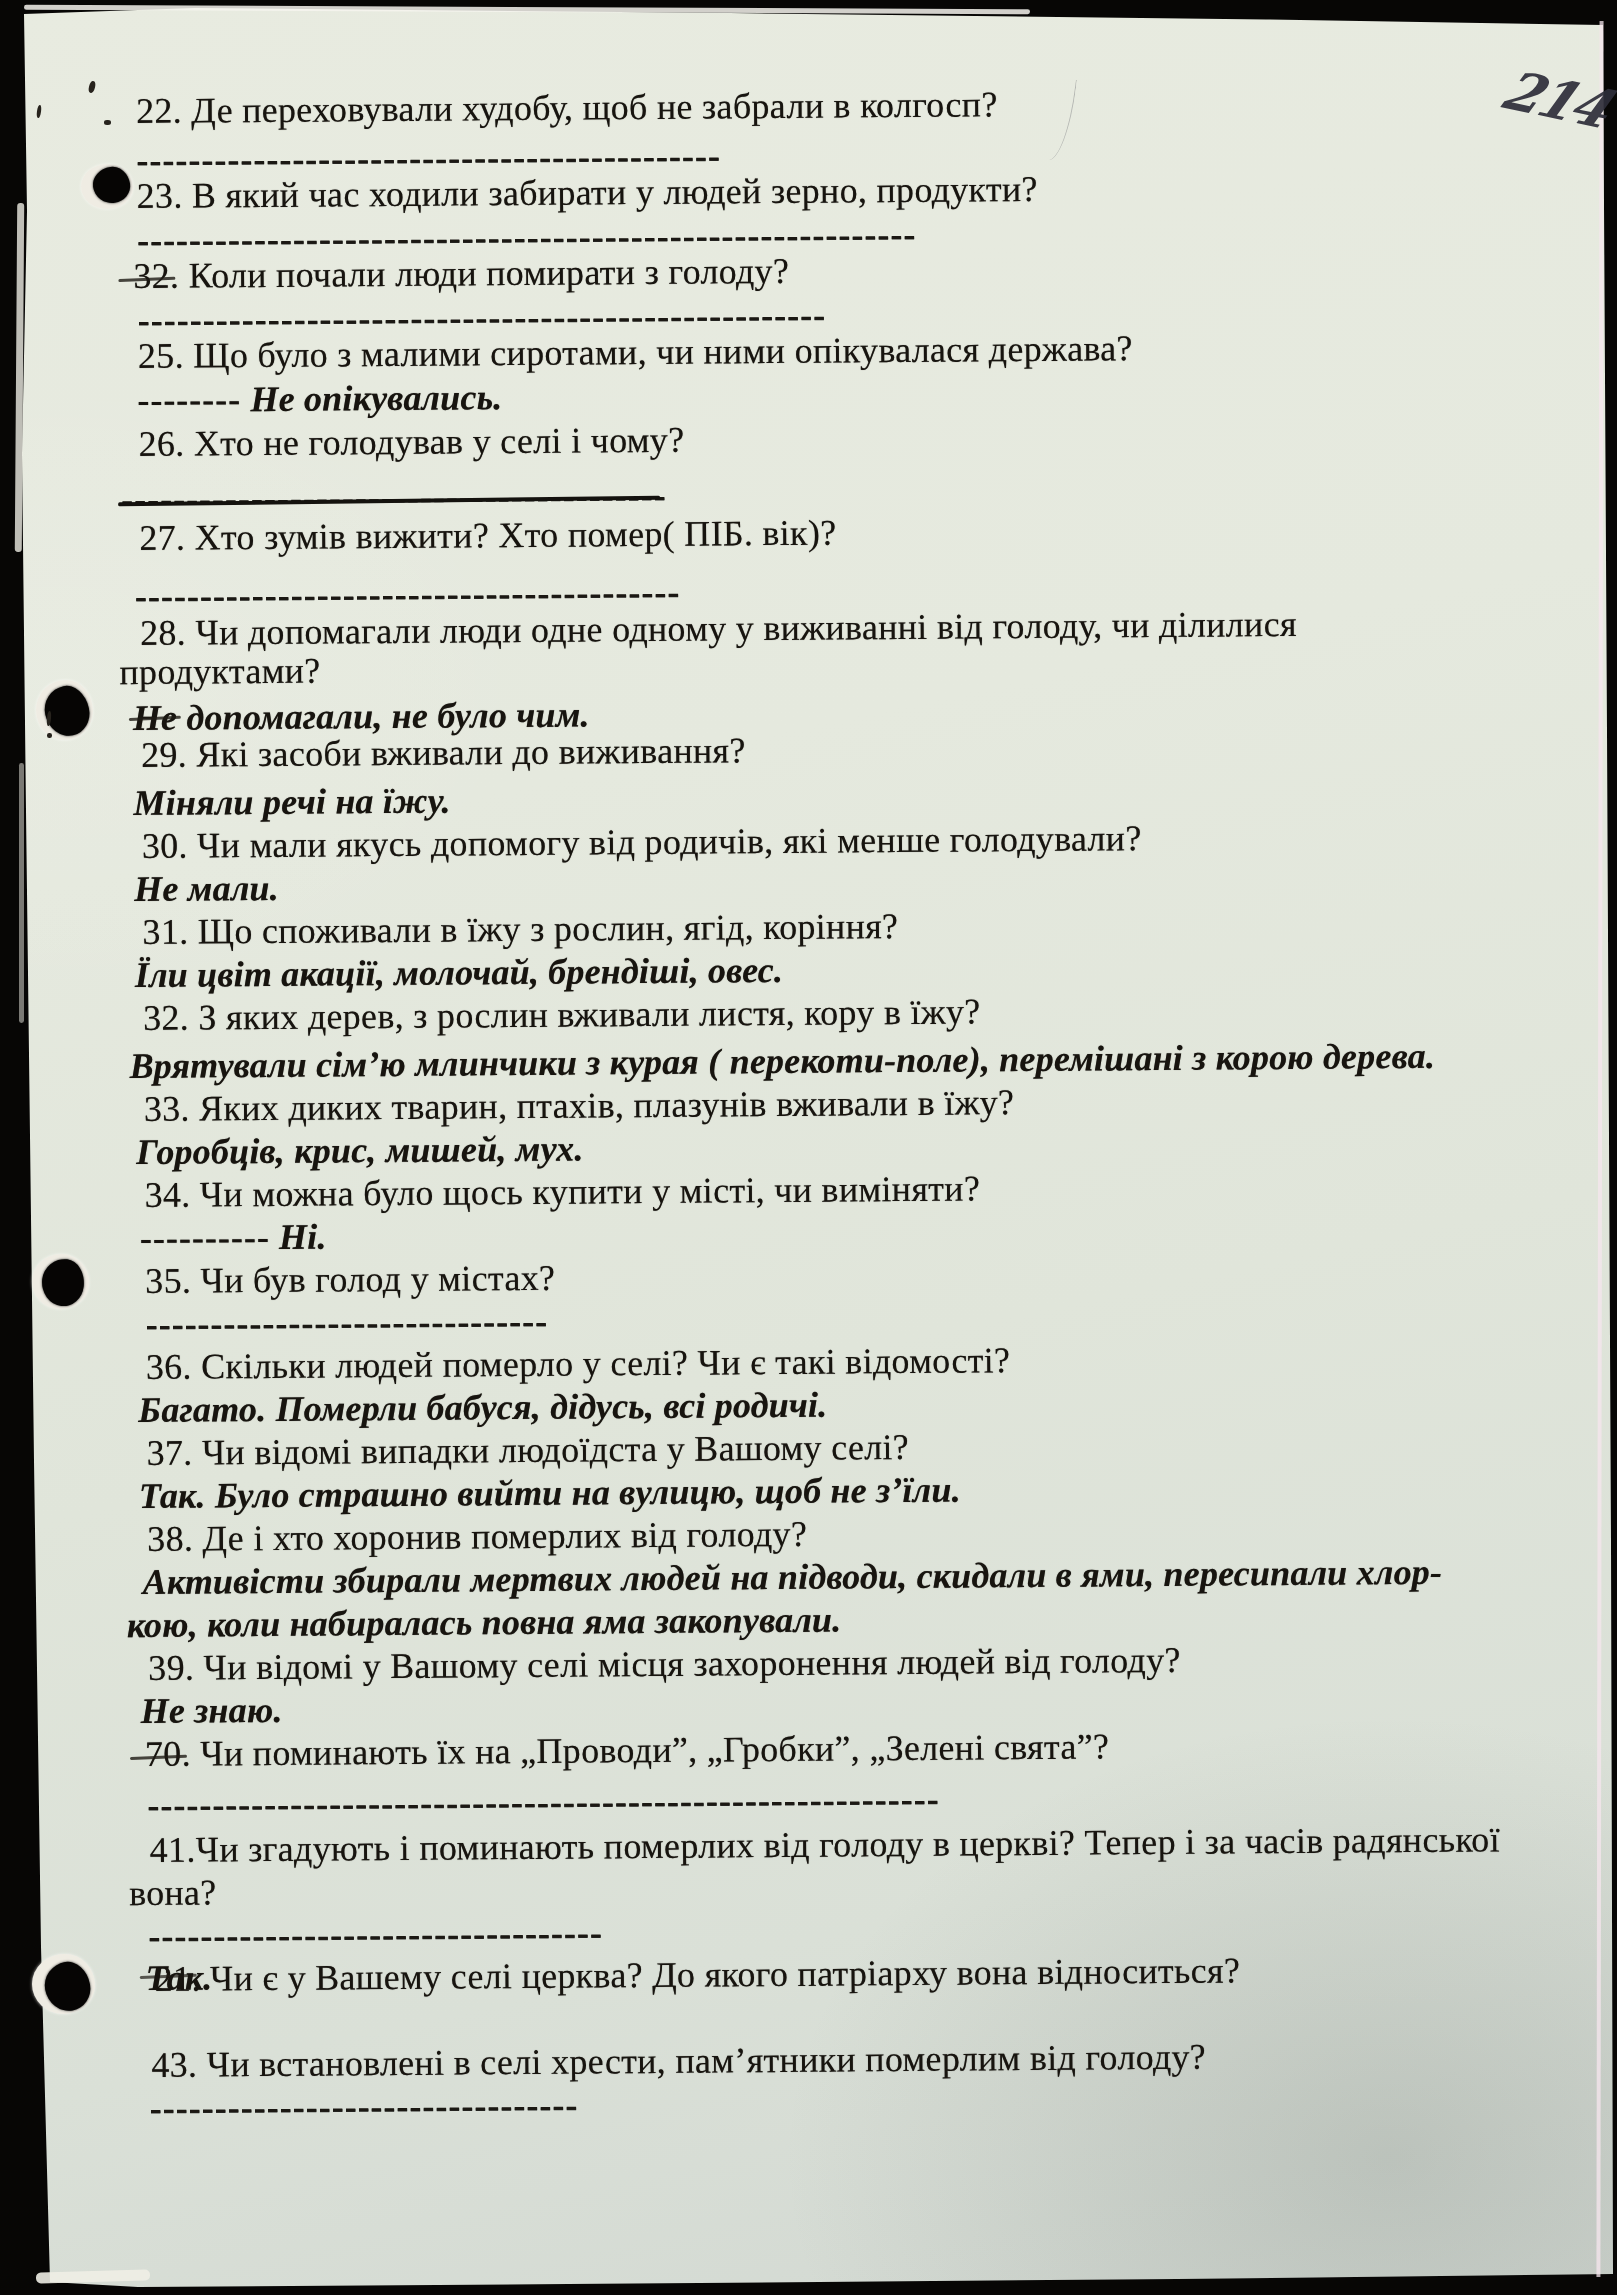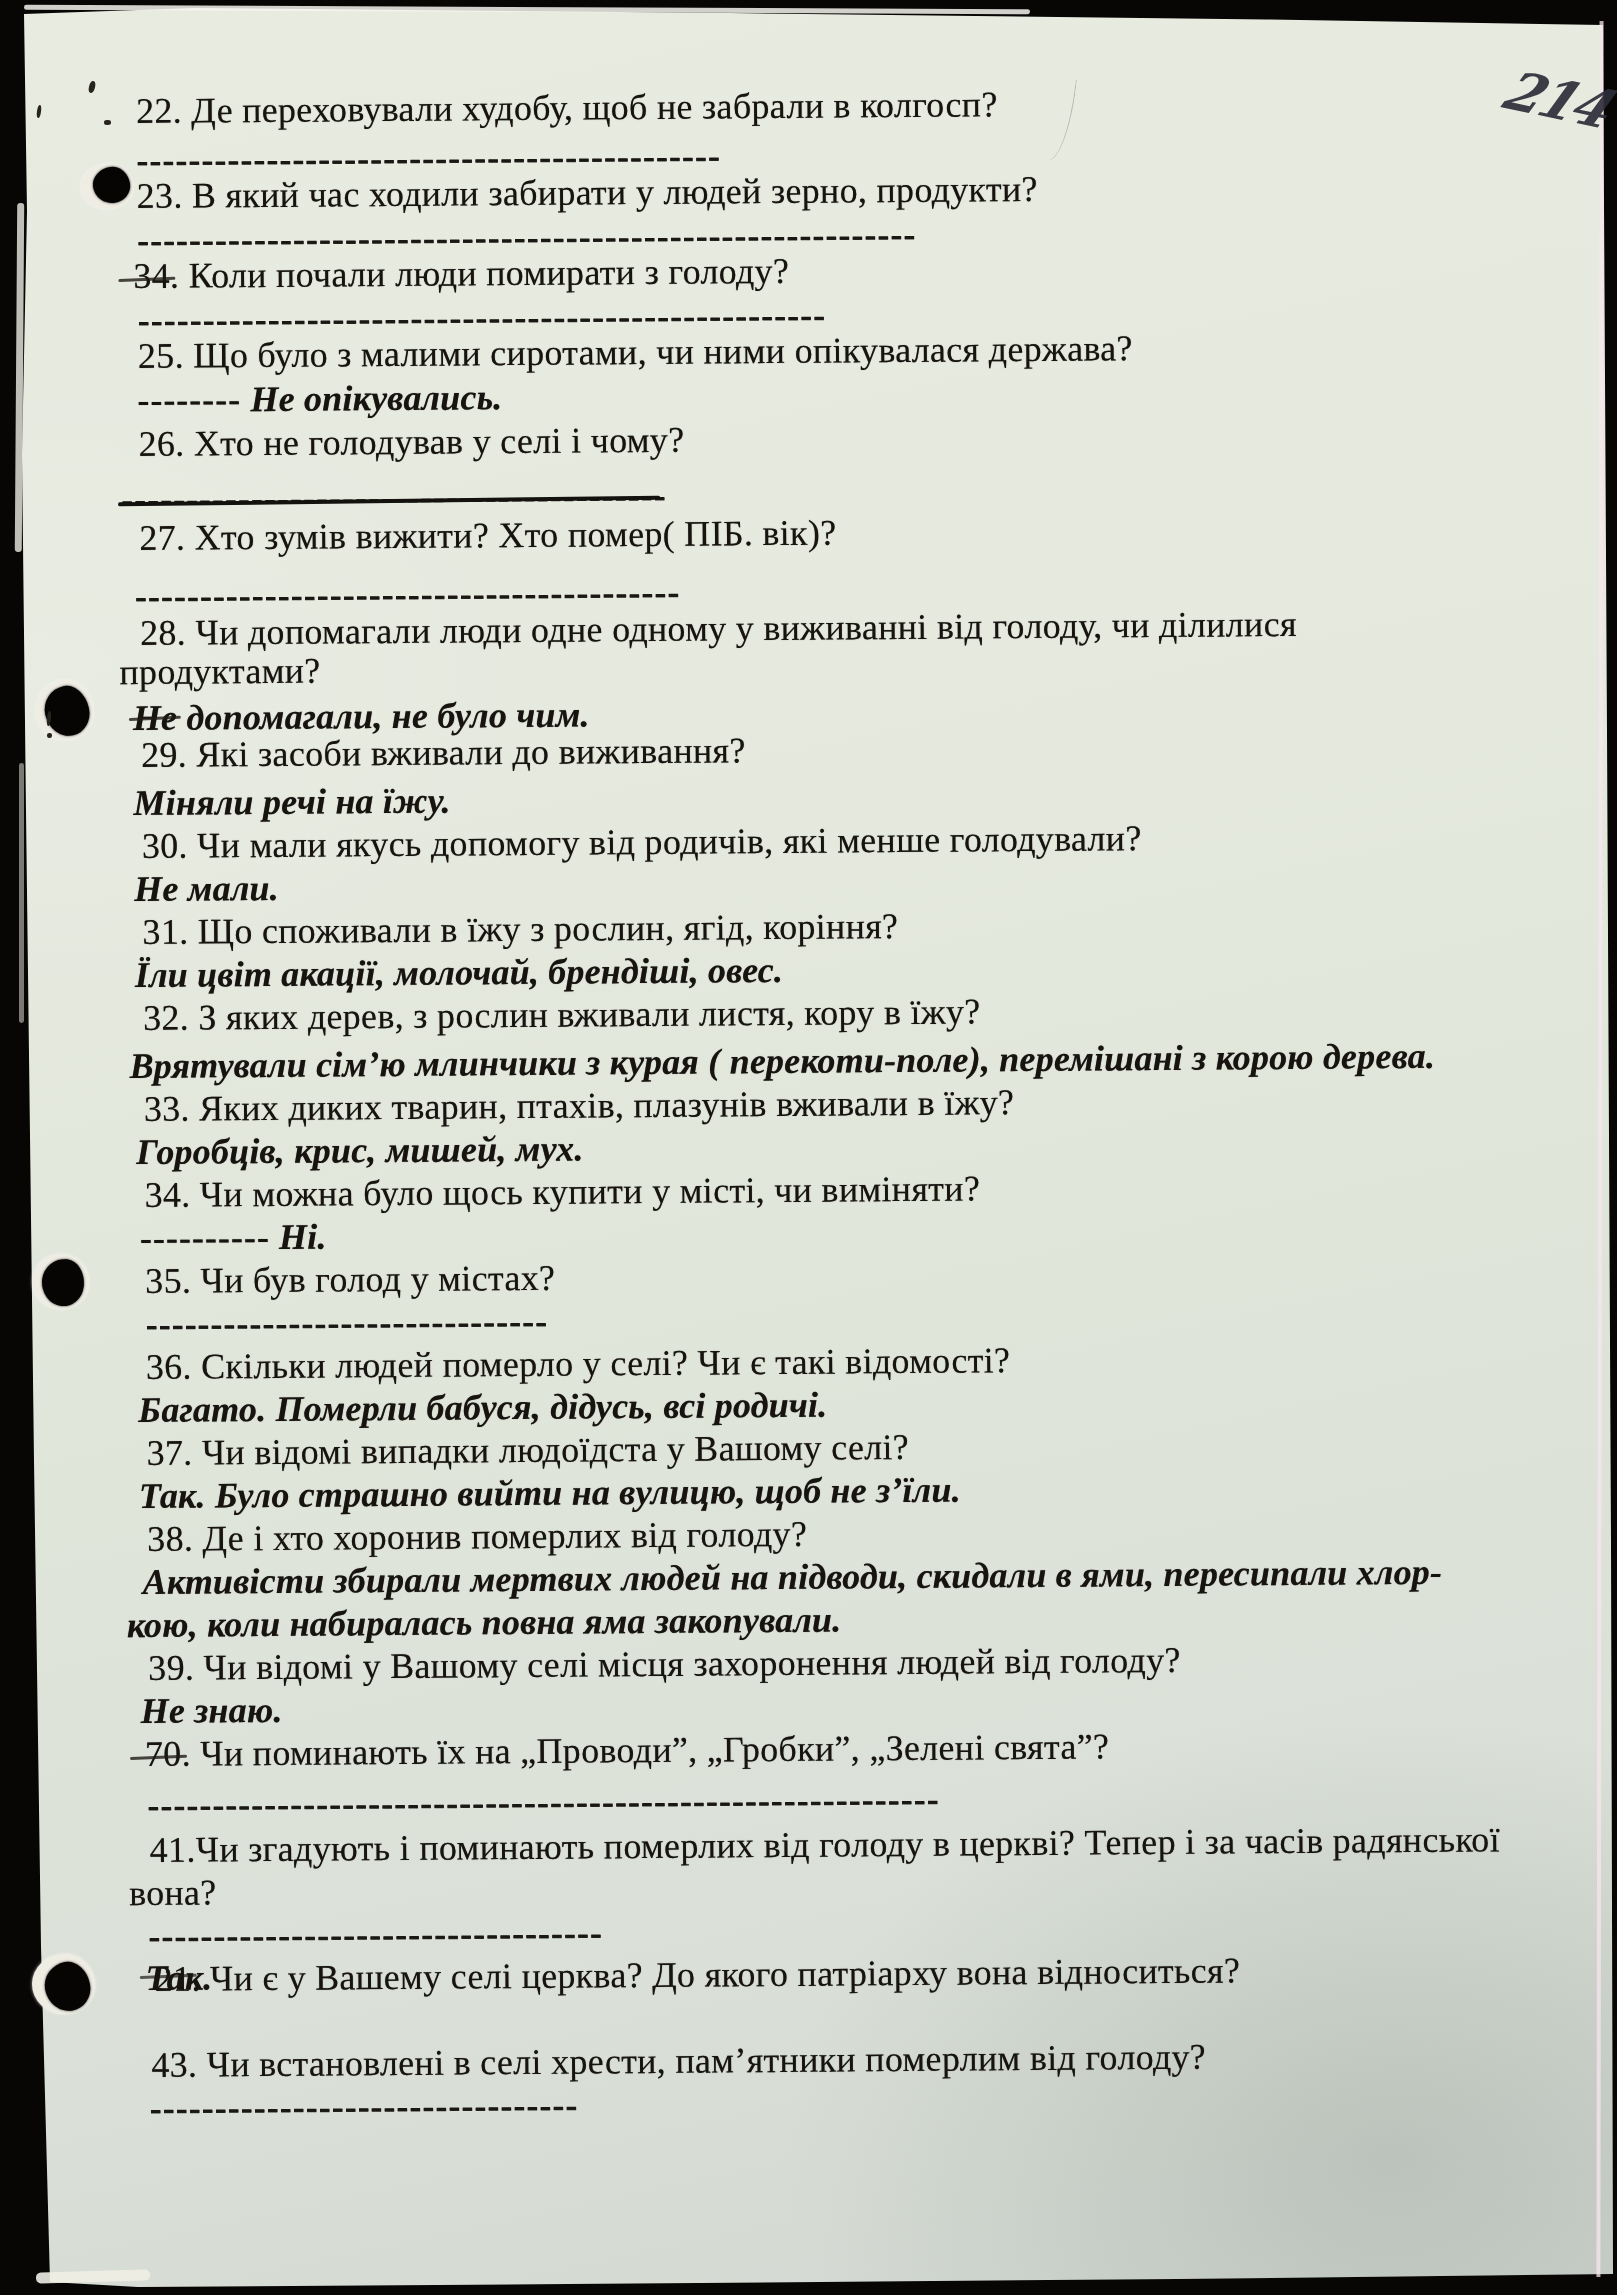--- a/index.html
+++ b/index.html
@@ -106,21 +106,21 @@
   <div class="speck" style="left:47px;top:733px;width:4.9px;height:4.9px;"></div>
 
   <div class="textblock">
 
     <div class="line q" style="left:136px;top:89px;">22. Де переховували худобу, щоб не забрали в колгосп?</div>
     <div class="line dash" style="left:136px;top:138px;">---------------------------------------------</div>
 
     <div class="line q" style="left:136px;top:174px;">23. В який час ходили забирати у людей зерно, продукти?</div>
     <div class="line dash" style="left:136px;top:218px;">------------------------------------------------------------</div>
 
-    <div class="line q" style="left:132px;top:254px;"><span class="struck">34.</span><span> Коли почали люди помирати з голоду?</span></div>
+    <div class="line q" style="left:132px;top:254px;"><span class="struck">32.</span><span> Коли почали люди помирати з голоду?</span></div>
     <div class="line dash" style="left:136px;top:298px;">-----------------------------------------------------</div>
 
     <div class="line q" style="left:136px;top:334px;">25. Що було з малими сиротами, чи ними опікувалася держава?</div>
     <div class="line" style="left:135px;top:378px;"><span class="dash-inline">--------</span><span class="ans"> Не опікувались.</span></div>
 
     <div class="line q" style="left:136px;top:422px;">26. Хто не голодував у селі і чому?</div>
     <div class="line dash solidover" style="left:118px;top:477px;">------------------------------------------</div>
 
     <div class="line q" style="left:136px;top:516px;">27. Хто зумів вижити? Хто помер( ПІБ. вік)?</div>
     <div class="line dash" style="left:131px;top:574px;">------------------------------------------</div>

